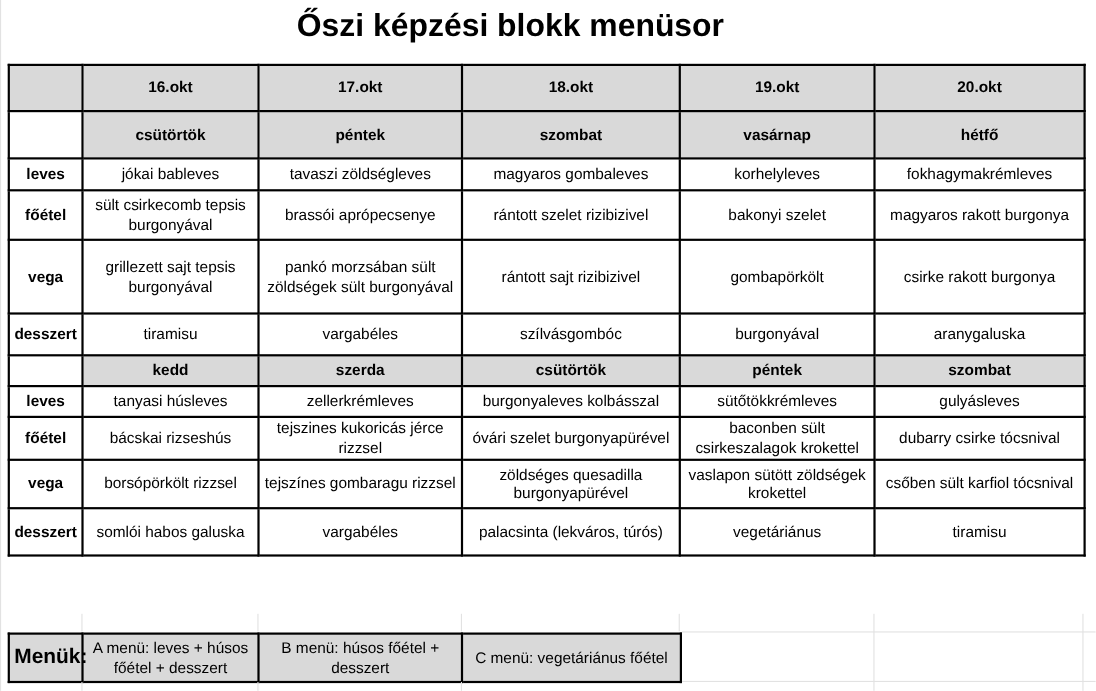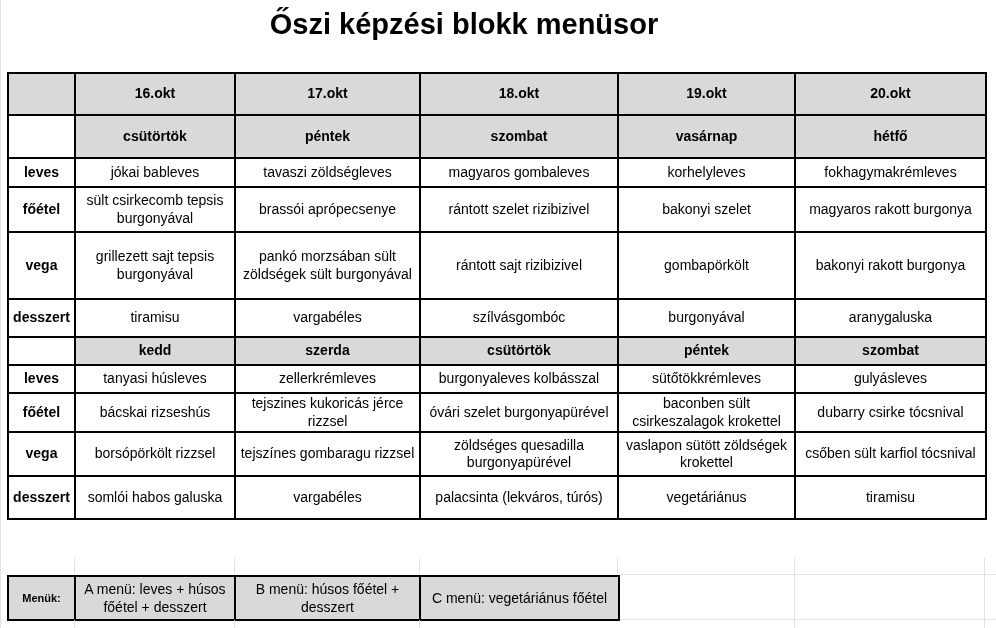--- a/index.html
+++ b/index.html
@@ -6,21 +6,21 @@
   body{
     width:996px;height:628px;position:relative;background:#ffffff;
     font-family:"Liberation Sans","DejaVu Sans",sans-serif;color:#000;
     overflow:hidden;
   }
   .page-title{
     position:absolute;top:8px;left:0;width:848px;text-align:center;
     font-size:29px;font-weight:bold;letter-spacing:0px;margin-left:40px;
   }
   table.menu{
-    position:absolute;left:7px;top:72px;width:978px;
+    position:absolute;left:7px;top:58px;width:978px;
     border-collapse:collapse;table-layout:fixed;
   }
   table.menu td{
     border:2px solid #000;text-align:center;vertical-align:middle;
     font-size:14px;line-height:1.25;padding:1px 3px;overflow:hidden;
   }
   td.hdr{background:#d9d9d9;font-weight:bold;font-size:15px;}
   td.corner-gray{background:#d9d9d9;}
   td.lbl{font-weight:bold;font-size:15px;}
   tr.h42{height:42px;} tr.h43{height:43px;} tr.h29{height:29px;}
@@ -29,21 +29,21 @@
   tr.h44{height:44px;}
   table.legend{
     position:absolute;left:7px;top:575px;width:611px;
     border-collapse:collapse;table-layout:fixed;
   }
   table.legend td{
     border:2px solid #000;background:#d9d9d9;text-align:center;
     vertical-align:middle;font-size:14px;line-height:1.3;padding:1px 4px;
     height:40px;
   }
-  table.legend td.lbl{font-weight:bold;font-size:11px;}
+  table.legend td.lbl{font-weight:bold;font-size:19px;}
   .gl{position:absolute;background:#e2e2e2;}
 </style>
 </head>
 <body>
 
 <div class="page-title">Őszi képzési blokk menüsor</div>
 
 <table class="menu">
   <colgroup>
     <col style="width:67px">
@@ -90,21 +90,21 @@
       <td>bakonyi szelet</td>
       <td>magyaros rakott burgonya</td>
     </tr>
 
     <tr class="h67">
       <td class="lbl">vega</td>
       <td>grillezett sajt tepsis burgonyával</td>
       <td>pankó morzsában sült zöldségek sült burgonyával</td>
       <td>rántott sajt rizibizivel</td>
       <td>gombapörkölt</td>
-      <td>bakonyi rakott burgonya</td>
+      <td>csirke rakott burgonya</td>
     </tr>
 
     <tr class="h38">
       <td class="lbl">desszert</td>
       <td>tiramisu</td>
       <td>vargabéles</td>
       <td>szílvásgombóc</td>
       <td>burgonyával</td>
       <td>aranygaluska</td>
     </tr>

